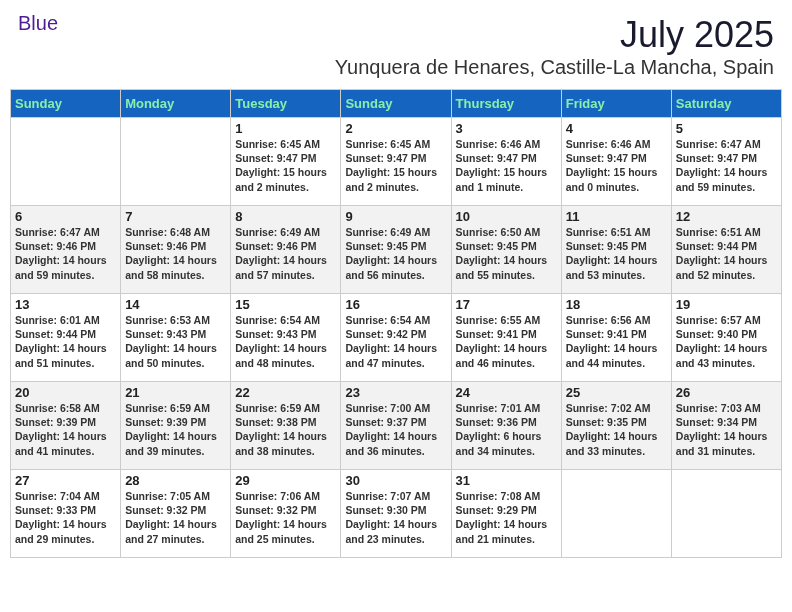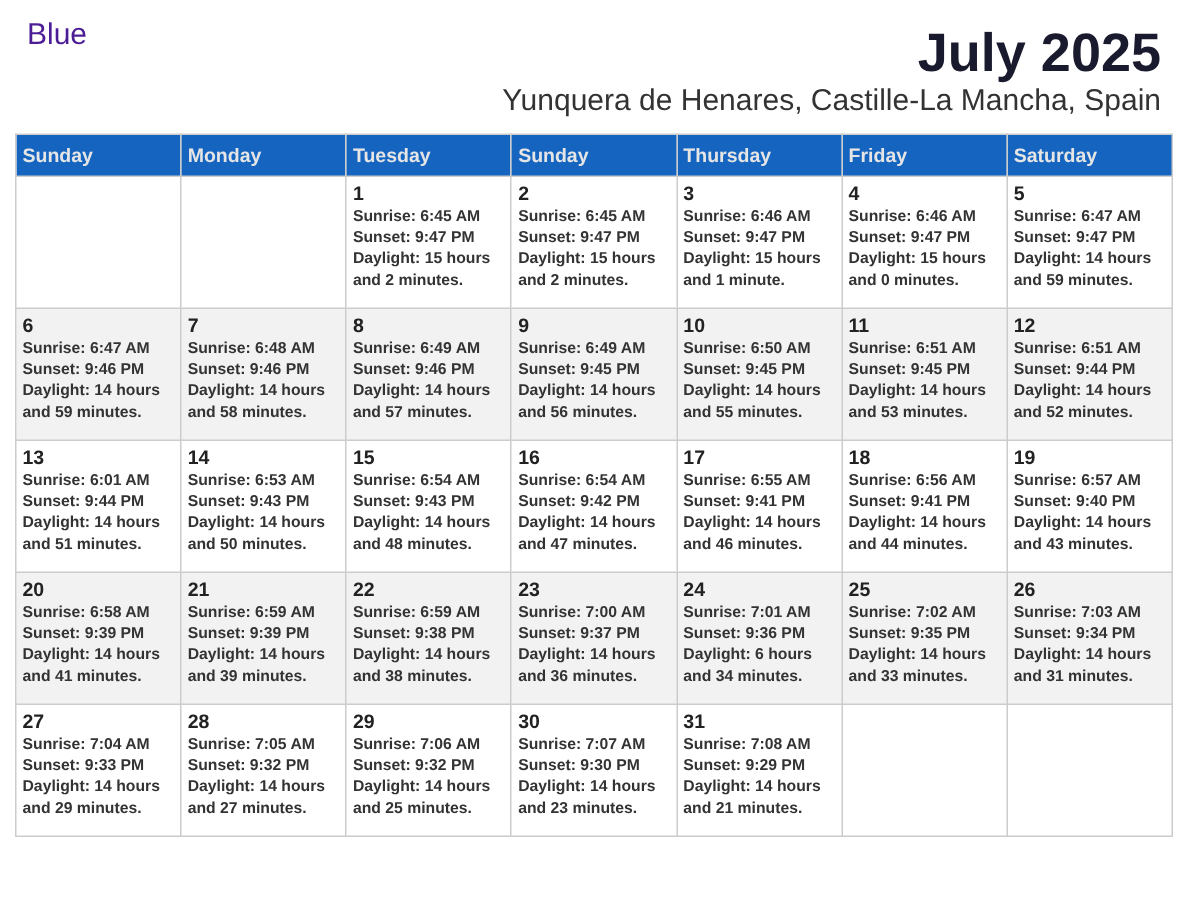--- a/index.html
+++ b/index.html
@@ -21,33 +21,33 @@
       display: flex;
       flex-direction: column;
       align-items: flex-start;
     }
     .title-section {
       text-align: right;
     }
     .month-year {
       font-size: 36px;
       color: #1a1a2e;
-      font-weight: bold;
+      font-weight: normal;
     }
     .location {
       font-size: 20px;
       color: #333;
     }
     .calendar {
       width: 100%;
       border-collapse: collapse;
     }
     .calendar th {
       background-color: #1565c0;
-      color: #e5e5e5;
+      color: #86efac;
       font-size: 13px;
       padding: 6px 4px;
       text-align: left;
       border: 1px solid #ccc;
     }
     .calendar td {
       border: 1px solid #ccc;
       vertical-align: top;
       padding: 3px 4px;
       width: calc(100%/7);

